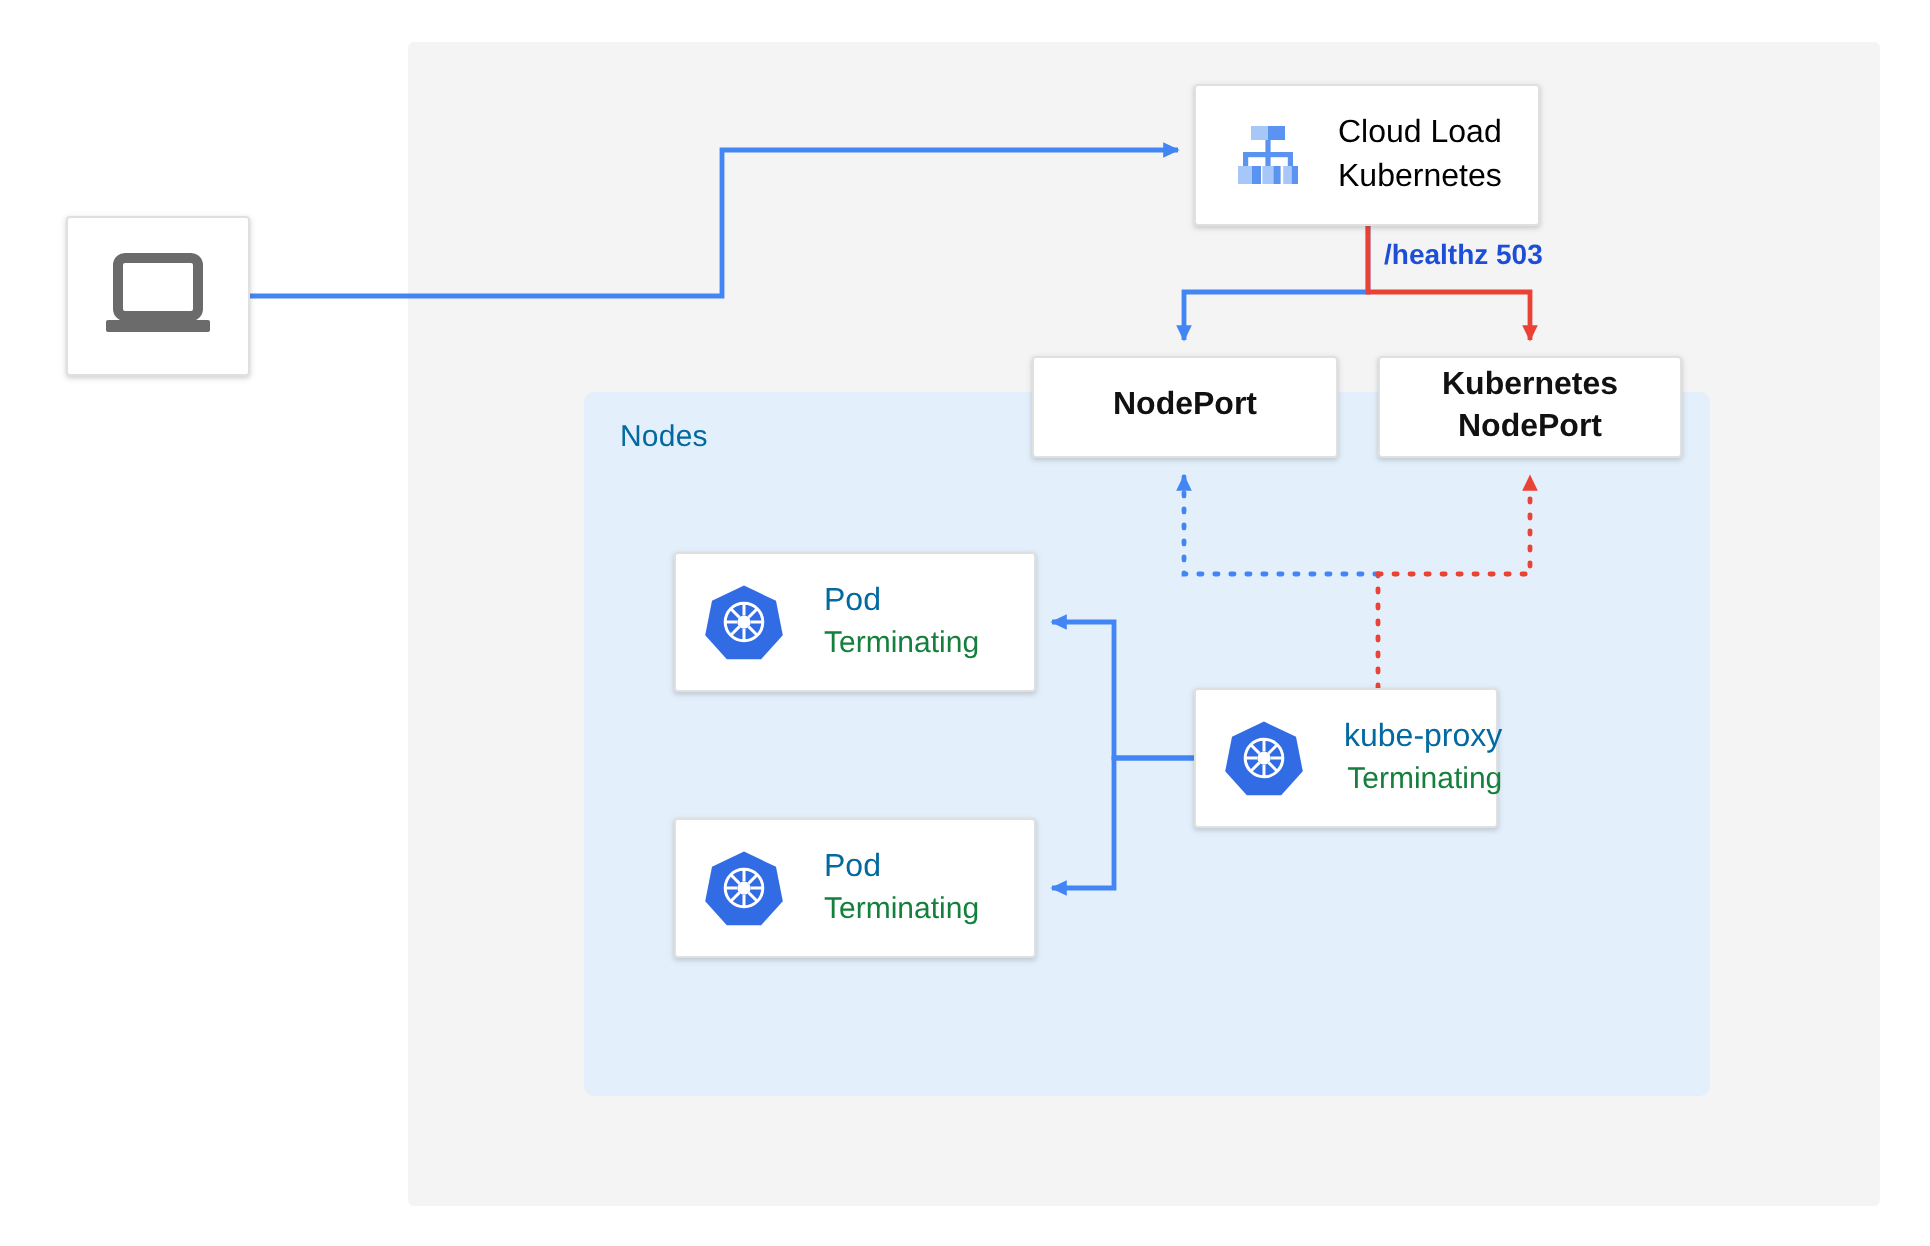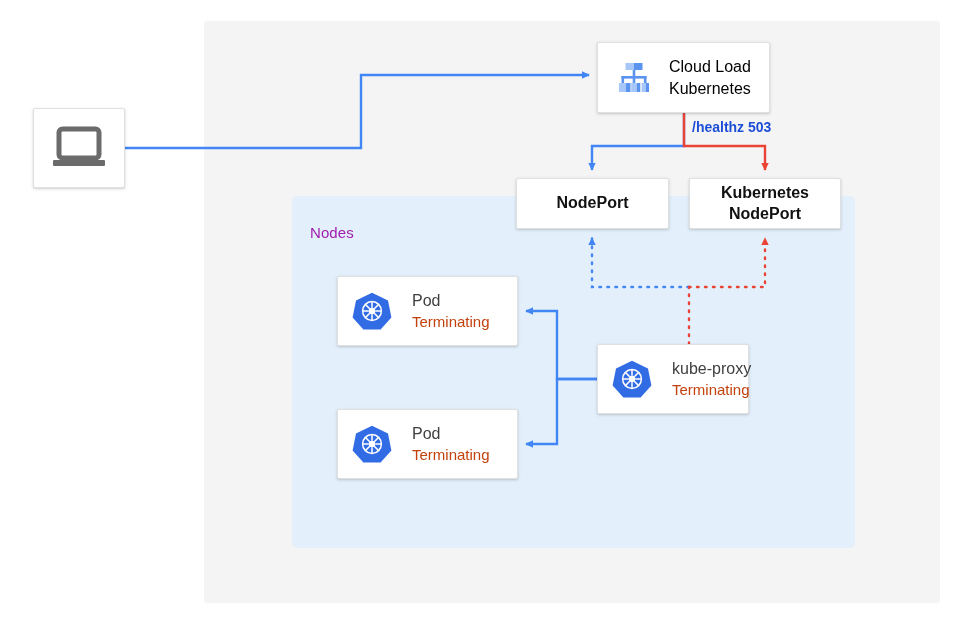--- a/index.html
+++ b/index.html
@@ -30,23 +30,23 @@
     left: 292px;
     top: 196px;
     width: 563px;
     height: 352px;
     background: #e3f0fc;
     border-radius: 5px;
   }
   .region-nodes-label {
     position: absolute;
     left: 18px;
-    top: 28px;
+    top: 14px;
     font-size: 15px;
-    color: #a21caf;
+    color: #0369a1;
     letter-spacing: 0.1px;
   }
   .card {
     position: absolute;
     background: #ffffff;
     border: 1px solid #e0e0e0;
     border-radius: 2px;
     box-sizing: border-box;
     box-shadow: 0 1px 2px rgba(60,64,67,0.18), 0 1px 3px 1px rgba(60,64,67,0.06);
   }
@@ -60,29 +60,30 @@
     align-items: center;
     justify-content: center;
   }
   .card-text {
     display: flex;
     flex-direction: column;
     justify-content: center;
   }
   .t-primary {
     font-size: 16px;
-    color: #404040;
+    color: #0369a1;
     line-height: 1.35;
     white-space: nowrap;
   }
   .t-secondary {
     font-size: 15px;
-    color: #c2410c;
+    color: #15803d;
     line-height: 1.35;
     white-space: nowrap;
+    text-align: right;
   }
   .card-plain {
     display: flex;
     align-items: center;
     justify-content: center;
     text-align: center;
   }
   .t-bold {
     font-size: 16px;
     font-weight: bold;

